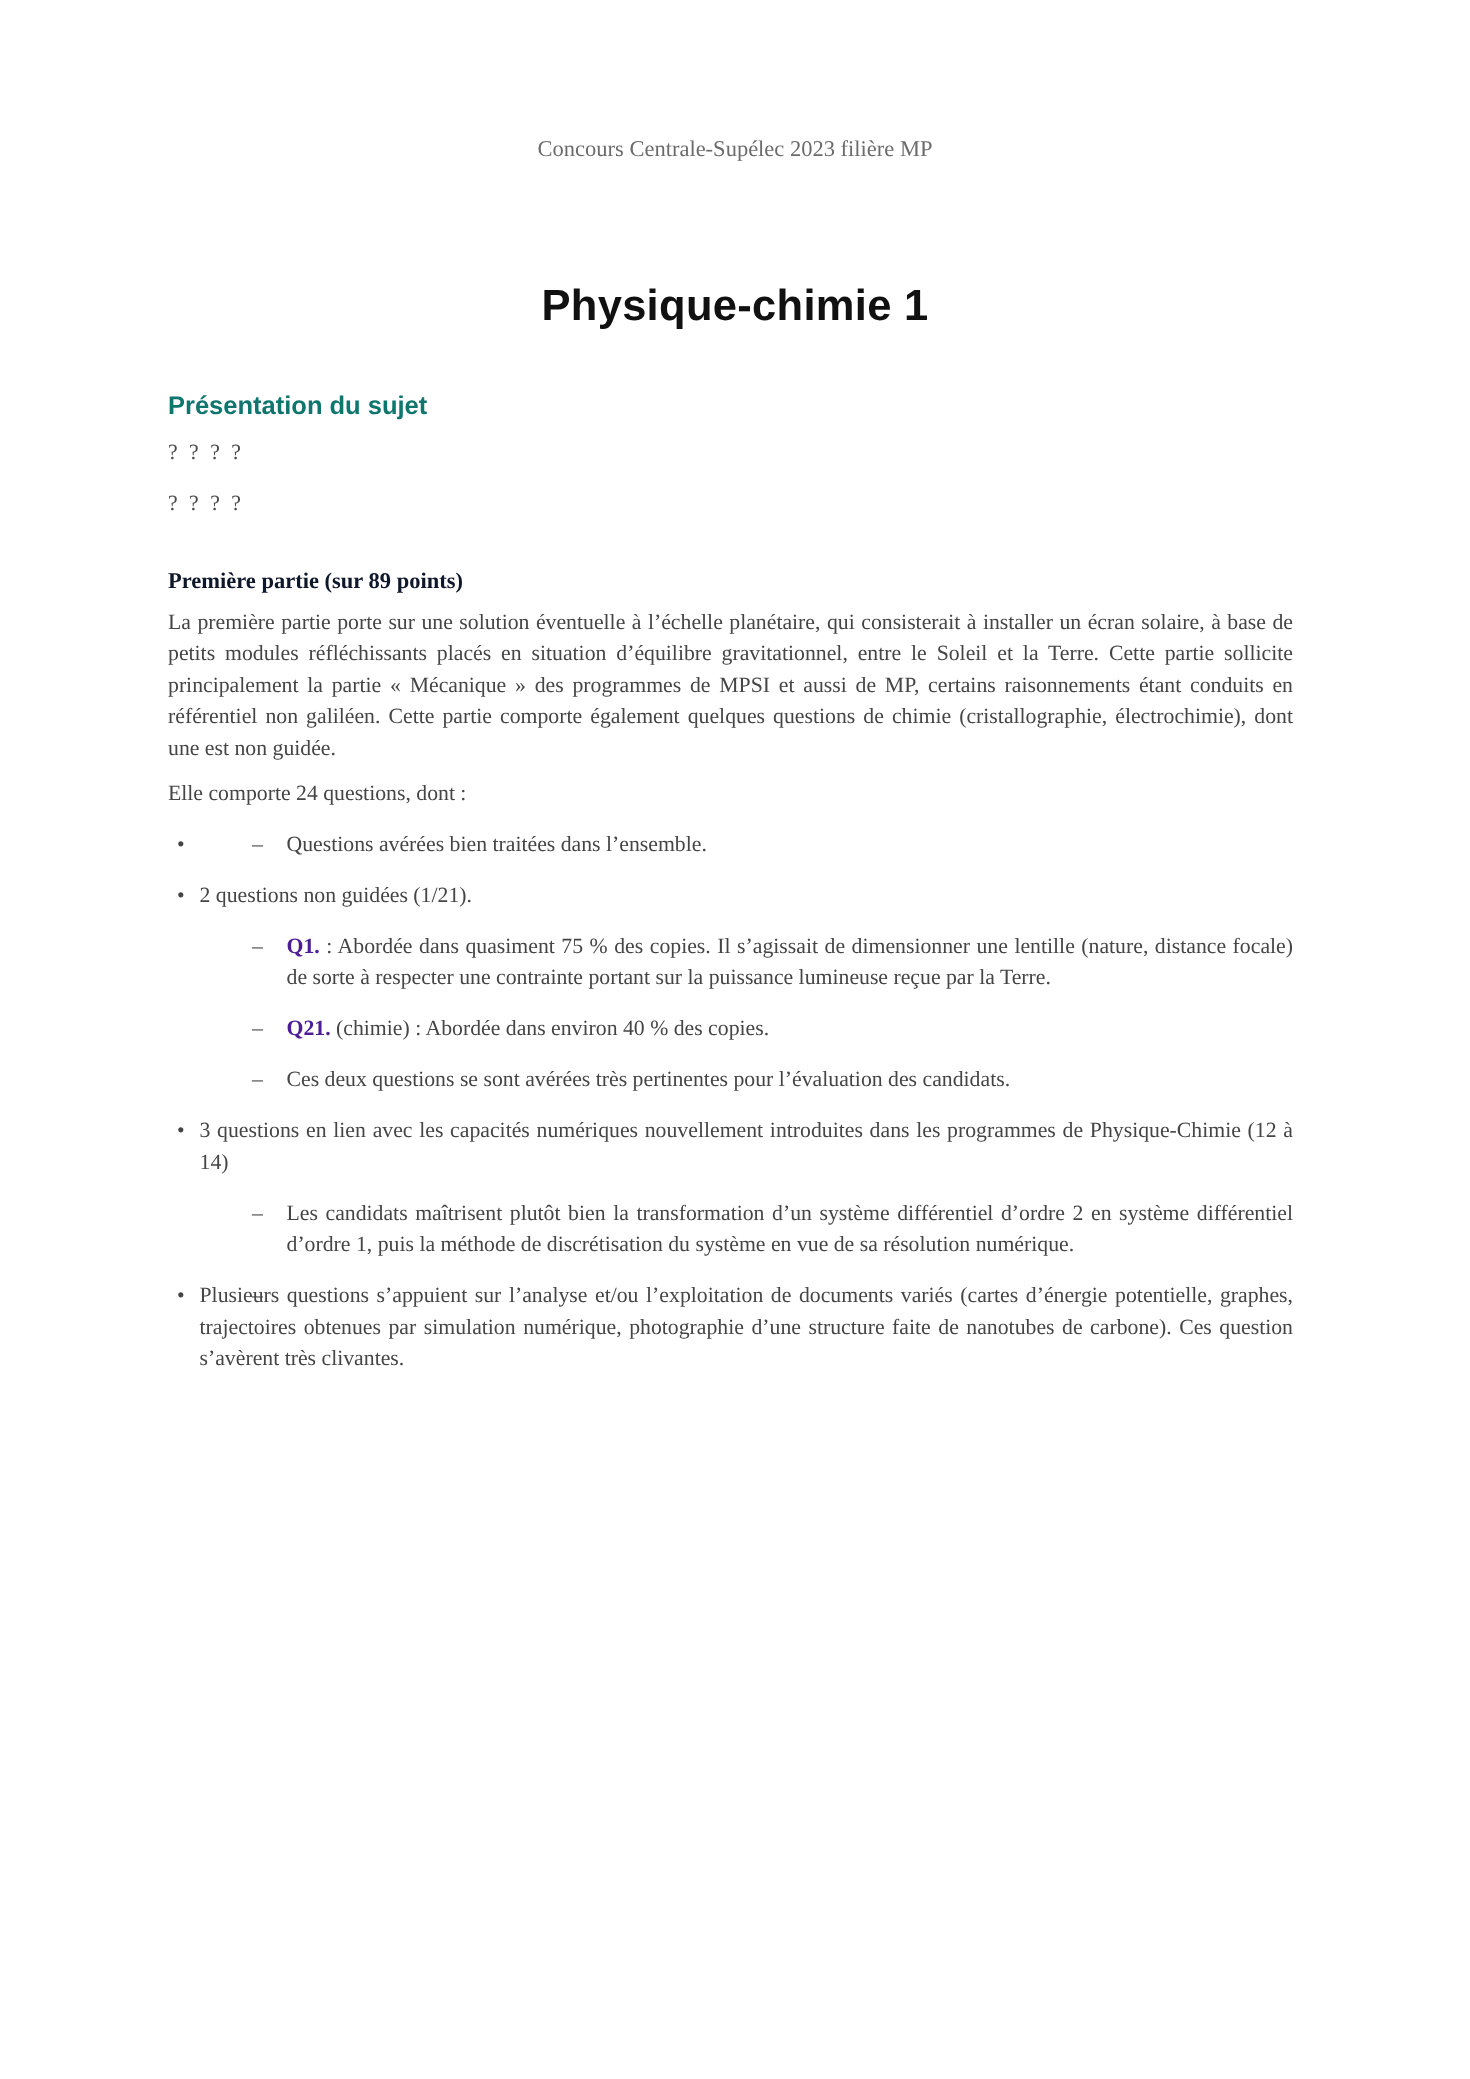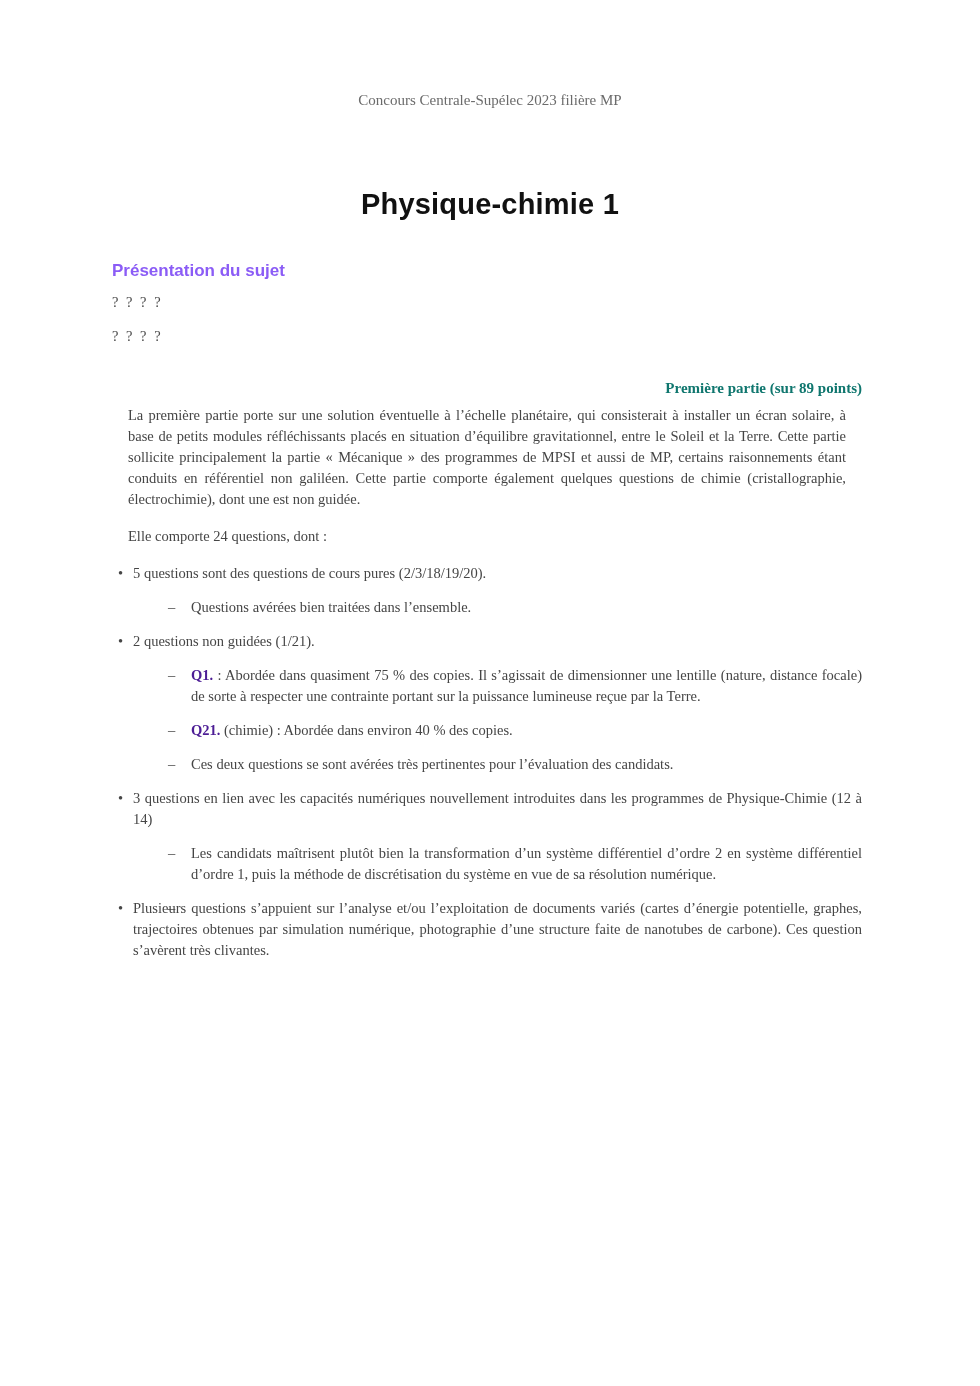--- a/index.html
+++ b/index.html
@@ -47,56 +47,55 @@
     position: absolute;
     top: 260px;
     left: 112px;
     width: 750px;
   }
   h2.sec {
     font-family: "Liberation Sans", sans-serif;
     font-weight: bold;
     font-size: 17px;
     line-height: 22px;
-    color: #8b5cf6;
+    color: #0f766e;
     margin: 0;
   }
   h3.sec {
     font-family: "Liberation Sans", sans-serif;
     font-weight: bold;
     font-size: 16px;
     line-height: 21px;
     color: #1c1c1c;
     margin: 31px 0 0 0;
   }
   h4.subsec {
     font-family: "Liberation Serif", serif;
     font-weight: bold;
     font-size: 15px;
     line-height: 20px;
-    color: #0f766e;
+    color: #0f172a;
     margin: 31px 0 0 0;
-    text-align: right;
   }
   .sec-first { margin-top: 11px; }
   .sec-next  { margin-top: 34px; }
   .placeholder {
     font-size: 14.5px;
     line-height: 21px;
     color: #4a4a4a;
     margin: 10px 0 0 0;
     letter-spacing: 2px;
   }
   .placeholder.ph2 { margin-top: 13px; }
   p.para {
     font-size: 14.5px;
     line-height: 21px;
     color: #454545;
     text-align: justify;
-    margin: 16px;
+    margin: 0;
   }
   p.intro { margin-top: 7px; }
   p.count { margin-top: 9px; }
   ul.qlist, ul.sublist {
     list-style: none;
     margin: 0;
     padding: 0;
   }
   ul.qlist { margin-top: 11px; }
   li.item {
@@ -172,21 +171,21 @@
 
     <h4 class="subsec">Première partie (sur 89 points)</h4>
 
     <p class="para intro">La première partie porte sur une solution éventuelle à l’échelle planétaire, qui consisterait à installer un écran solaire, à base de petits modules réfléchissants placés en situation d’équilibre gravitationnel, entre le Soleil et la Terre. Cette partie sollicite principalement la partie « Mécanique » des programmes de MPSI et aussi de MP, certains raisonnements étant conduits en référentiel non galiléen. Cette partie comporte également quelques questions de chimie (cristallographie, électrochimie), dont une est non guidée.</p>
 
     <p class="para count">Elle comporte 24 questions, dont :</p>
 
     <ul class="qlist">
 
       <li class="item l1">
-        <span class="marker">•</span><span>5 questions sont des questions de cours pures (2/3/18/19/20).</span>
+        <span class="marker">•</span>
         <ul class="sublist">
           <li class="item l2">
             <span class="marker">–</span><span>Questions avérées bien traitées dans l’ensemble.</span>
           </li>
         </ul>
       </li>
 
       <li class="item l1">
         <span class="marker">•</span><span>2 questions non guidées (1/21).</span>
         <ul class="sublist">

